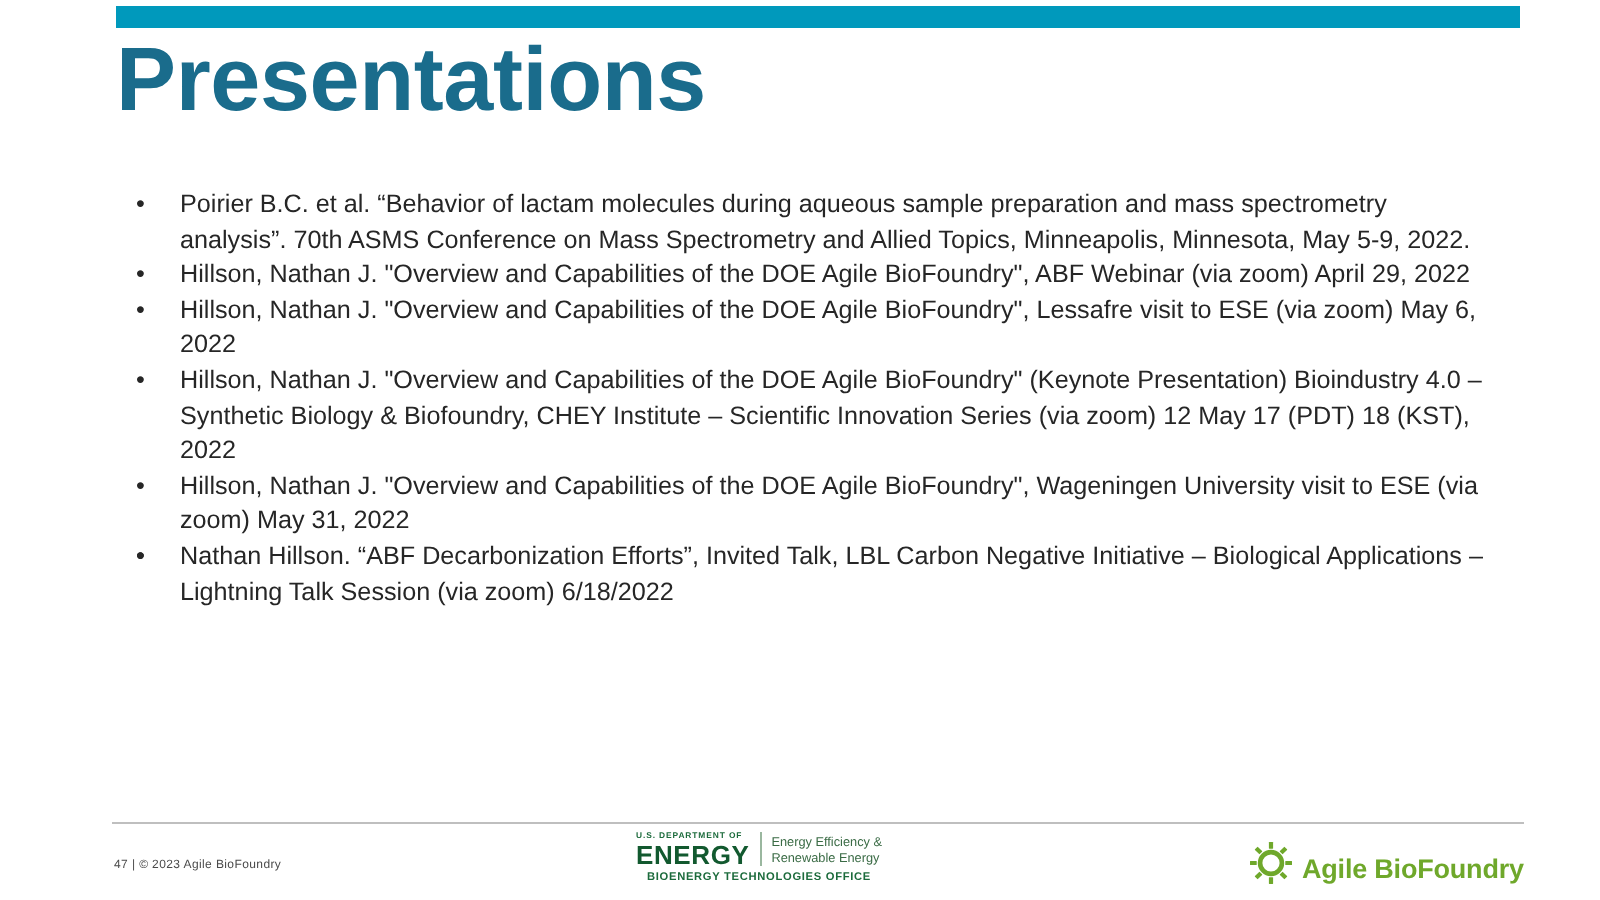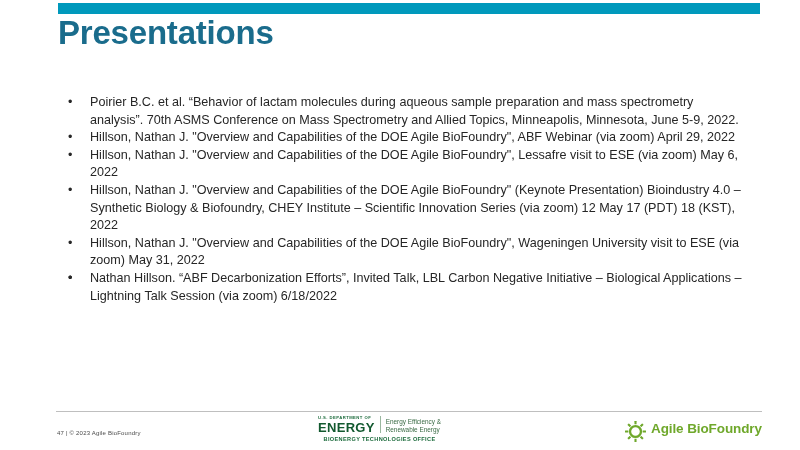--- a/index.html
+++ b/index.html
@@ -27,21 +27,21 @@
     width: 702px;
     height: 11px;
     background: #0099BC;
   }
 
   
   .slide-title {
     position: absolute;
     left: 58px;
     top: 14px;
-    font-size: 33px;
+    font-size: 45px;
     font-weight: bold;
     color: #1A6C8C;
     letter-spacing: -0.2px;
     line-height: 1.15;
     white-space: nowrap;
   }
 
   
   .body-list {
     position: absolute;
@@ -150,21 +150,21 @@
     letter-spacing: 0.35px;
     white-space: nowrap;
   }
 
   
   .abf-logo {
     position: absolute;
     left: 625px;
     top: 421px;
     display: flex;
-    align-items: flex-start;
+    align-items: flex-end;
   }
   .abf-mark {
     width: 21px;
     height: 21px;
     flex: 0 0 auto;
     margin-right: 5px;
   }
   .abf-text {
     font-size: 13.5px;
     font-weight: bold;
@@ -179,21 +179,21 @@
 <div class="slide">
 
   <div class="top-bar"></div>
 
   <div class="slide-title">Presentations</div>
 
   <ul class="body-list">
 
     <li class="bullet-item">
       <span class="dot">•</span>
-      <span>Poirier B.C. et al. “Behavior of lactam molecules during aqueous sample preparation and mass spectrometry analysis”. 70th ASMS Conference on Mass Spectrometry and Allied Topics, Minneapolis, Minnesota, June 5-9, 2022.</span>
+      <span>Poirier B.C. et al. “Behavior of lactam molecules during aqueous sample preparation and mass spectrometry analysis”. 70th ASMS Conference on Mass Spectrometry and Allied Topics, Minneapolis, Minnesota, May 5-9, 2022.</span>
     </li>
 
     <li class="bullet-item">
       <span class="dot">•</span>
       <span>Hillson, Nathan J. "Overview and Capabilities of the DOE Agile BioFoundry", ABF Webinar (via zoom) April 29, 2022</span>
     </li>
 
     <li class="bullet-item">
       <span class="dot">•</span>
       <span>Hillson, Nathan J. "Overview and Capabilities of the DOE Agile BioFoundry", Lessafre visit to ESE (via zoom) May 6, 2022</span>

